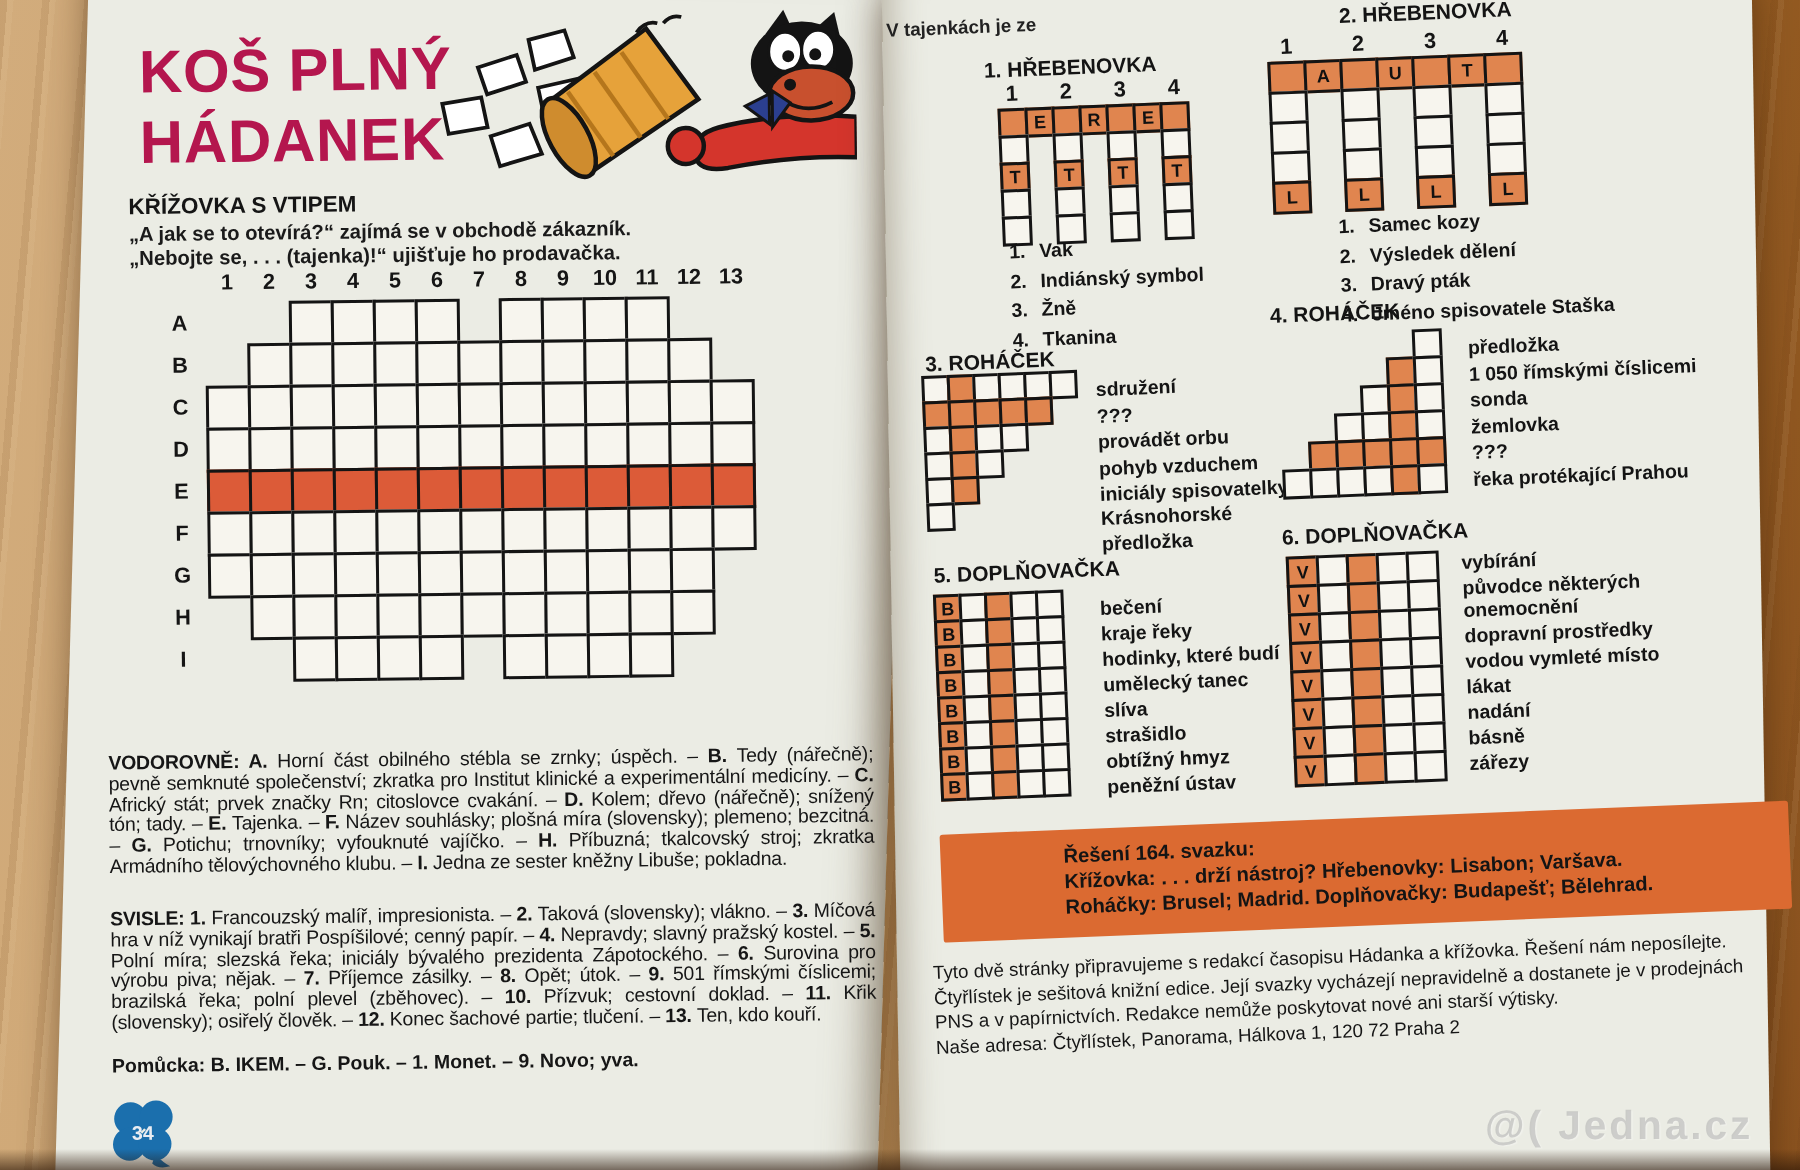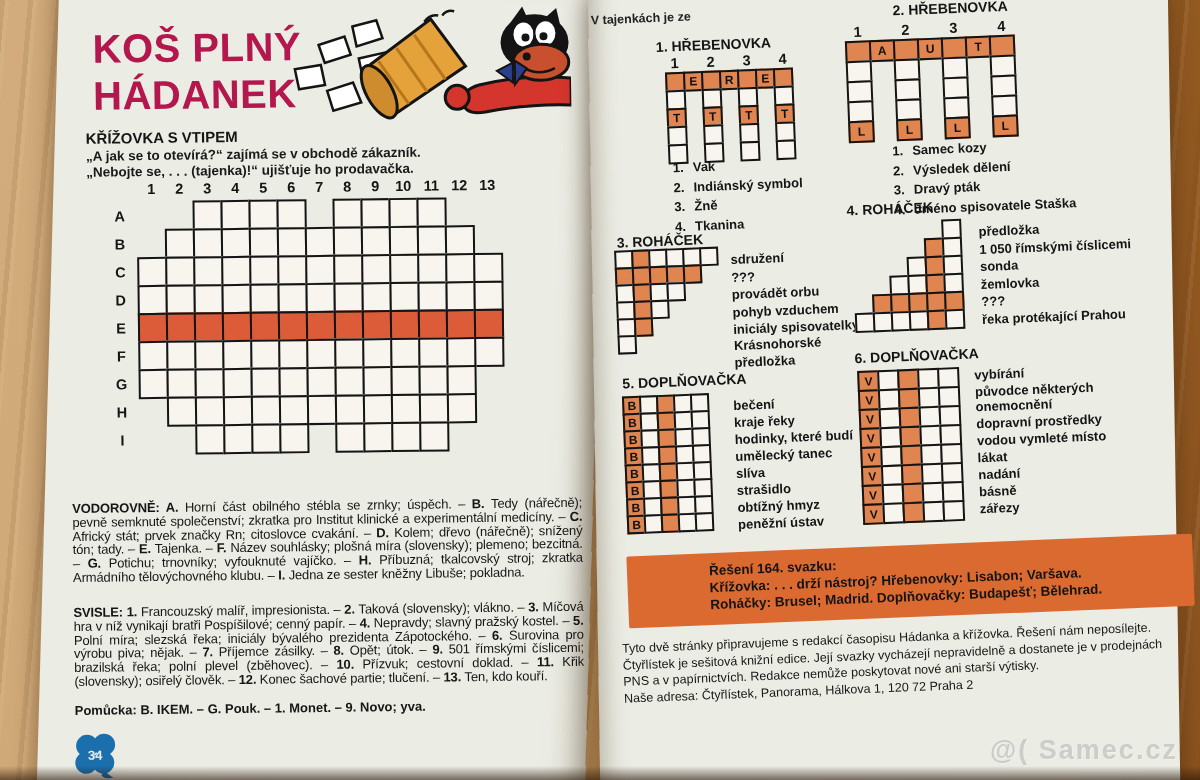--- a/index.html
+++ b/index.html
@@ -509,14 +509,14 @@
 
       <div class="abs footer" id="footer">
           <div>Tyto dvě stránky připravujeme s redakcí časopisu Hádanka a křížovka. Řešení nám neposílejte.</div>
           <div>Čtyřlístek je sešitová knižní edice. Její svazky vycházejí nepravidelně a dostanete je v prodejnách</div>
           <div>PNS a v papírnictvích. Redakce nemůže poskytovat nové ani starší výtisky.</div>
           <div>Naše adresa: Čtyřlístek, Panorama, Hálkova 1, 120 72 Praha 2</div>
         </div>
     </div>
   </div>
 
-  <div class="watermark">@( Samec.cz</div>
+  <div class="watermark">@( Jedna.cz</div>
 </div>
 
 </body></html>

